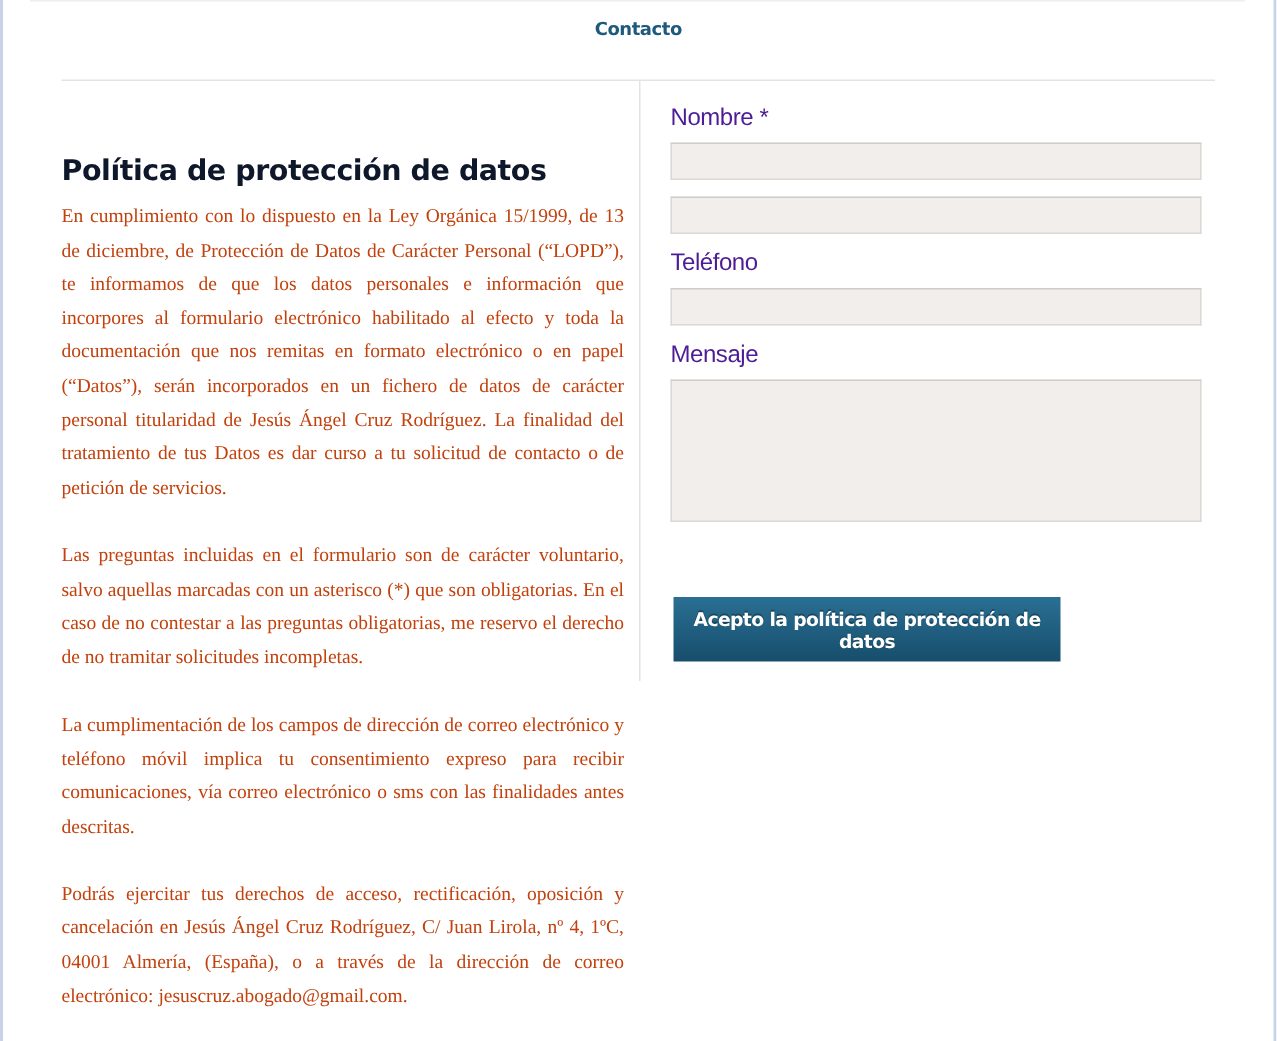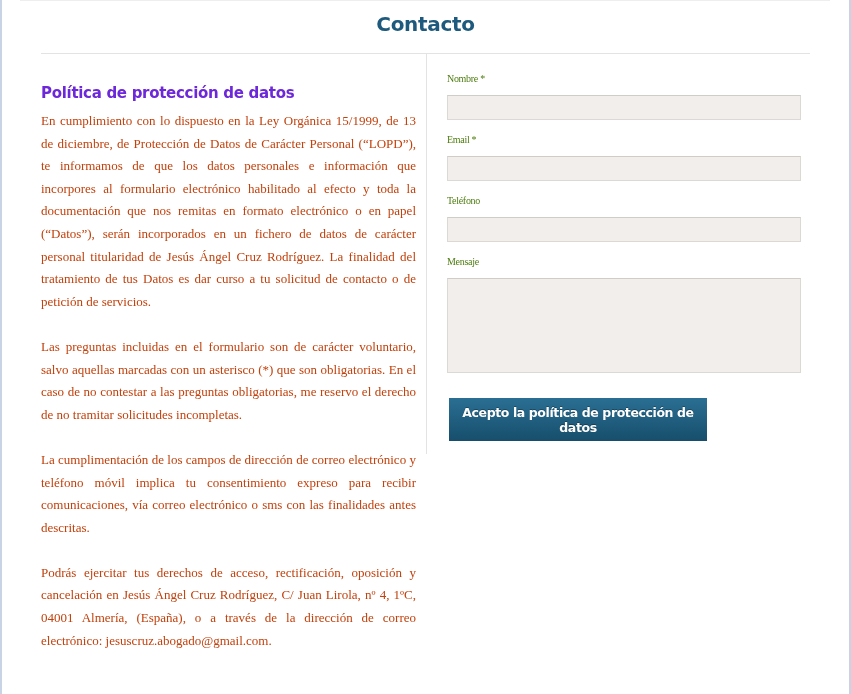--- a/index.html
+++ b/index.html
@@ -3,40 +3,40 @@
   <meta charset="utf-8">
   <style>
     * { box-sizing: border-box; margin: 0; padding: 0; }
     html, body { width: 851px; height: 694px; overflow: hidden; background: #ffffff; }
     body { position: relative; font-family: "DejaVu Sans", sans-serif; }
     .left-edge { position: absolute; left: 0; top: 0; width: 2px; height: 694px; background: #c9d3e6; }
     .right-edge { position: absolute; right: 0; top: 0; width: 2px; height: 694px; background: #c9d3e6; }
     .top-line { position: absolute; left: 20px; top: 0; width: 810px; height: 1px; background: #eeeeee; }
     .page-title {
       position: absolute; left: 0; top: 12px; width: 851px; text-align: center;
-      font-family: "DejaVu Sans", sans-serif; font-weight: bold; font-size: 20px;
+      font-family: "DejaVu Sans", sans-serif; font-weight: bold; font-size: 12px;
       color: #1e5a7d; letter-spacing: -0.3px;
     }
     .title-rule { position: absolute; left: 41px; top: 53px; width: 769px; height: 1px; background: #e3e3e3; }
     .col-divider { position: absolute; left: 426px; top: 54px; width: 1px; height: 400px; background: #e3e3e3; }
 
     .policy { position: absolute; left: 41px; top: 84px; width: 375px; }
     .policy h2 {
-      font-family: "DejaVu Sans", sans-serif; font-weight: bold; font-size: 15px;
-      color: #6d28d9; letter-spacing: -0.3px; margin-bottom: 8px;
+      font-family: "DejaVu Sans", sans-serif; font-weight: bold; font-size: 19px;
+      color: #0f172a; letter-spacing: -0.3px; margin-bottom: 8px; margin-top: 19px;
     }
     .policy p {
       font-family: "Liberation Serif", serif; font-size: 13px; line-height: 22.6px;
       color: #c2410c; text-align: justify; margin-bottom: 22.6px;
     }
 
     .form { position: absolute; left: 447px; top: 70px; width: 354px; }
     .field-label {
-      display: block; font-family: Liberation Serif, serif; font-size: 10px;
-      color: #4d7c0f; letter-spacing: -0.3px; height: 18px; line-height: 18px;
+      display: block; font-family: Liberation Sans, sans-serif; font-size: 16px;
+      color: #4c1d95; letter-spacing: -0.3px; height: 18px; line-height: 18px;
     }
     .field-input {
       display: block; width: 354px; height: 25px; margin-top: 7px; margin-bottom: 11px;
       background: #f1eeeb; border: 1px solid #dcd8d4; border-top-color: #d0ccc8;
       font-family: "DejaVu Sans", sans-serif; font-size: 12px; padding: 2px 6px;
     }
     .field-textarea {
       display: block; width: 354px; height: 95px; margin-top: 7px;
       background: #f1eeeb; border: 1px solid #dcd8d4; border-top-color: #d0ccc8; resize: none;
       font-family: "DejaVu Sans", sans-serif; font-size: 12px; padding: 4px 6px;
@@ -65,21 +65,20 @@
   <p>En cumplimiento con lo dispuesto en la Ley Orgánica 15/1999, de 13 de diciembre, de Protección de Datos de Carácter Personal (“LOPD”), te informamos de que los datos personales e información que incorpores al formulario electrónico habilitado al efecto y toda la documentación que nos remitas en formato electrónico o en papel (“Datos”), serán incorporados en un fichero de datos de carácter personal titularidad de Jesús Ángel Cruz Rodríguez. La finalidad del tratamiento de tus Datos es dar curso a tu solicitud de contacto o de petición de servicios.</p>
   <p>Las preguntas incluidas en el formulario son de carácter voluntario, salvo aquellas marcadas con un asterisco (*) que son obligatorias. En el caso de no contestar a las preguntas obligatorias, me reservo el derecho de no tramitar solicitudes incompletas.</p>
   <p>La cumplimentación de los campos de dirección de correo electrónico y teléfono móvil implica tu consentimiento expreso para recibir comunicaciones, vía correo electrónico o sms con las finalidades antes descritas.</p>
   <p>Podrás ejercitar tus derechos de acceso, rectificación, oposición y cancelación en Jesús Ángel Cruz Rodríguez, C/ Juan Lirola, nº 4, 1ºC, 04001 Almería, (España), o a través de la dirección de correo electrónico: jesuscruz.abogado@gmail.com.</p>
 </section>
 
 <form class="form">
   <label class="field-label">Nombre *</label>
   <input class="field-input" type="text" value="" style="">
 
-  <label class="field-label">Email *</label>
   <input class="field-input" type="text" value="" style="">
 
   <label class="field-label">Teléfono</label>
   <input class="field-input" type="text" value="" style="">
 
   <label class="field-label">Mensaje</label>
   <textarea class="field-textarea" style=""></textarea>
 </form>
 
 <button class="submit-button" type="button">Acepto la política de protección de datos</button>

